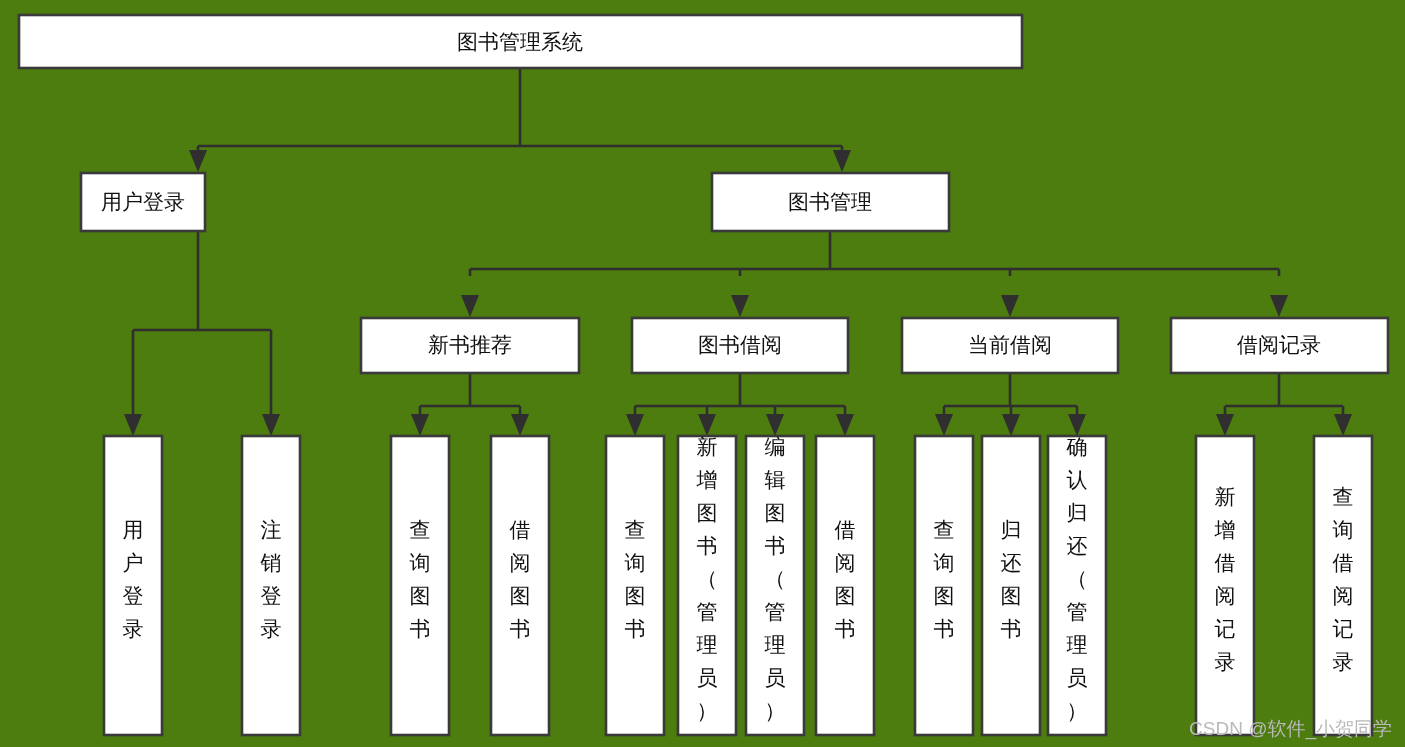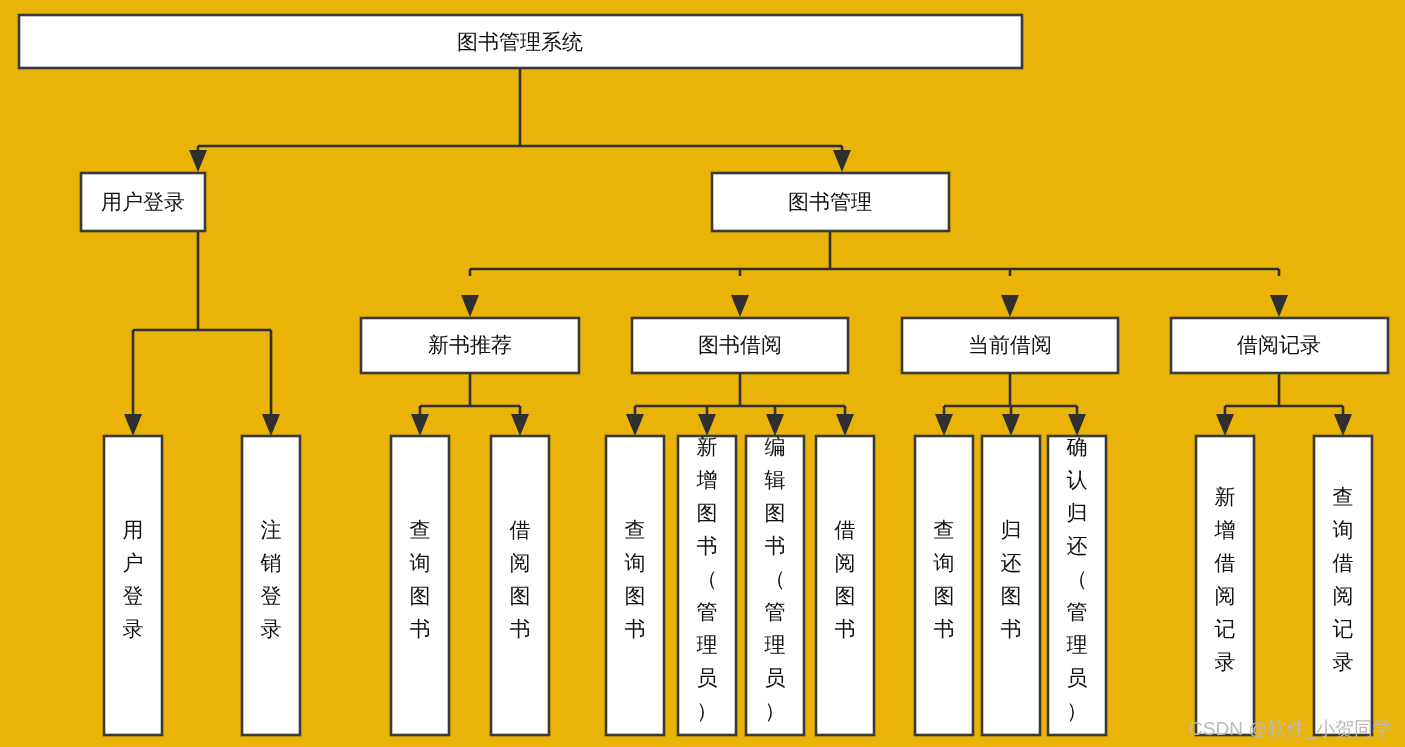--- a/index.html
+++ b/index.html
@@ -8,21 +8,21 @@
     padding: 0;
     background: #ffffff;
   }
   body {
     font-family: "Liberation Sans", "DejaVu Sans", sans-serif;
   }
   #diagram-root {
     position: relative;
     width: 1405px;
     height: 747px;
-    background: #eab308;
+    background: #4d7c0f;
     overflow: hidden;
   }
   svg.diagram-canvas {
     position: absolute;
     left: 0;
     top: 0;
     width: 1405px;
     height: 747px;
     display: block;
   }

